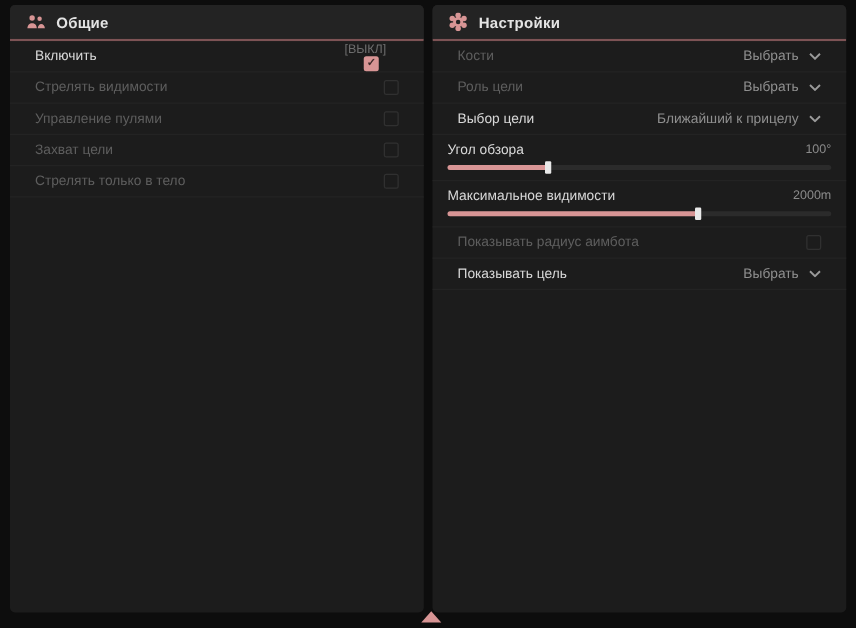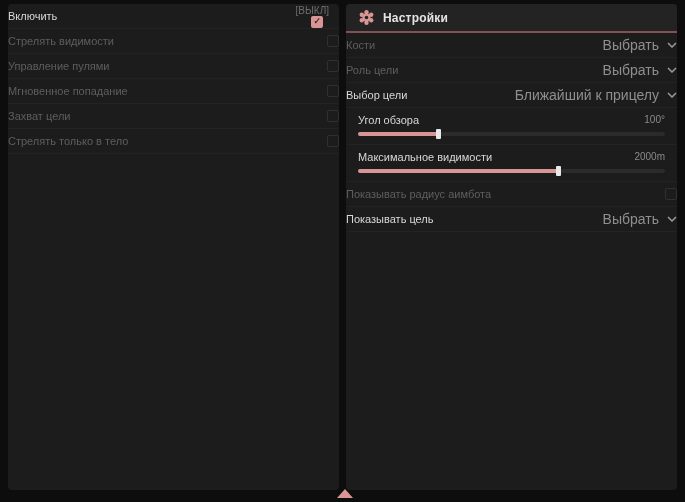--- a/index.html
+++ b/index.html
@@ -17,36 +17,36 @@
   .panel-right{left:346px;}
   .panel-header{
     height:27px;display:flex;align-items:center;gap:9px;
     padding:0 13px;background:#232323;
     border-radius:4px 4px 0 0;
     border-bottom:2px solid #7d5355;
   }
   .panel-title{color:#e4e4e4;font-size:12px;font-weight:bold;letter-spacing:.2px;}
   .row{
     display:flex;align-items:center;justify-content:space-between;
-    min-height:24px;padding:0 0;
+    min-height:24px;padding:0 20px;
     border-bottom:1px solid #232323;
   }
   .row-label{font-size:11px;color:#d8d8d8;}
   .row.dim .row-label{color:#5e5e5e;}
   .keybind{font-size:10px;color:#6d6d6d;margin-right:10px;}
   .right-group{display:flex;align-items:center;flex-direction:column;}
   .cb{
     width:12px;height:12px;border-radius:2px;box-sizing:border-box;
     display:flex;align-items:center;justify-content:center;
   }
   .cb.unchecked{border:1px solid #3a3a3a;background:transparent;}
   .cb.checked{background:#d89595;color:#3f2a2a;font-size:9px;font-weight:bold;line-height:1;}
   .row.dim .cb.unchecked{border-color:#303030;}
   .dd{display:flex;align-items:center;gap:8px;cursor:default;}
-  .dd-value{font-size:14px;color:#8f8f8f;margin-left:24px;}
+  .dd-value{font-size:11px;color:#8f8f8f;margin-left:24px;}
   .chev{display:flex;align-items:center;}
   .slider-row{
     padding:3px 12px 8px;border-bottom:1px solid #232323;
   }
   .slider-top{display:flex;align-items:center;justify-content:space-between;height:17px;gap:17px;}
   .slider-value{font-size:10px;color:#8a8a8a;}
   .track{
     position:relative;height:4px;background:#2b2b2b;border-radius:2px;margin-top:4px;
   }
   .fill{position:relative;height:4px;background:#d89595;border-radius:2px;}
@@ -58,43 +58,52 @@
     position:absolute;left:337px;top:489px;width:0;height:0;
     border-left:8px solid transparent;border-right:8px solid transparent;
     border-bottom:9px solid #d89595;
   }
   .hicon{display:flex;align-items:center;}
 </style>
 </head>
 <body>
 
 <div class="panel panel-left">
+  <div class="panel-header">
+    <span class="hicon">
+      <svg width="15" height="13" viewBox="0 0 16 13">
+        <g fill="#d89595">
+          <circle cx="5" cy="3.2" r="2.3"></circle>
+          <path d="M1 12c0-2.8 1.8-4.4 4-4.4s4 1.6 4 4.4z"></path>
+          <circle cx="11.4" cy="3.8" r="1.9"></circle>
+          <path d="M9.8 12c.2-2.2 1.4-3.6 3-3.6 1.7 0 2.9 1.4 3.1 3.6z"></path>
+        </g>
+      </svg>
+    </span>
+    <span class="panel-title">Общие</span>
+  </div>
 
   <div class="row">
     <span class="row-label">Включить</span>
     <span class="right-group">
       <span class="keybind">[ВЫКЛ]</span>
       <span class="cb checked">✓</span>
     </span>
   </div>
 
   <div class="row dim">
     <span class="row-label">Стрелять видимости</span>
     <span class="cb unchecked"></span>
   </div>
 
   <div class="row dim">
     <span class="row-label">Управление пулями</span>
     <span class="cb unchecked"></span>
   </div>
 
-  <div class="row dim">
-    <span class="row-label">Мгновенное попадание</span>
-    <span class="cb unchecked"></span>
-  </div>
 
   <div class="row dim">
     <span class="row-label">Захват цели</span>
     <span class="cb unchecked"></span>
   </div>
 
   <div class="row dim">
     <span class="row-label">Стрелять только в тело</span>
     <span class="cb unchecked"></span>
   </div>

